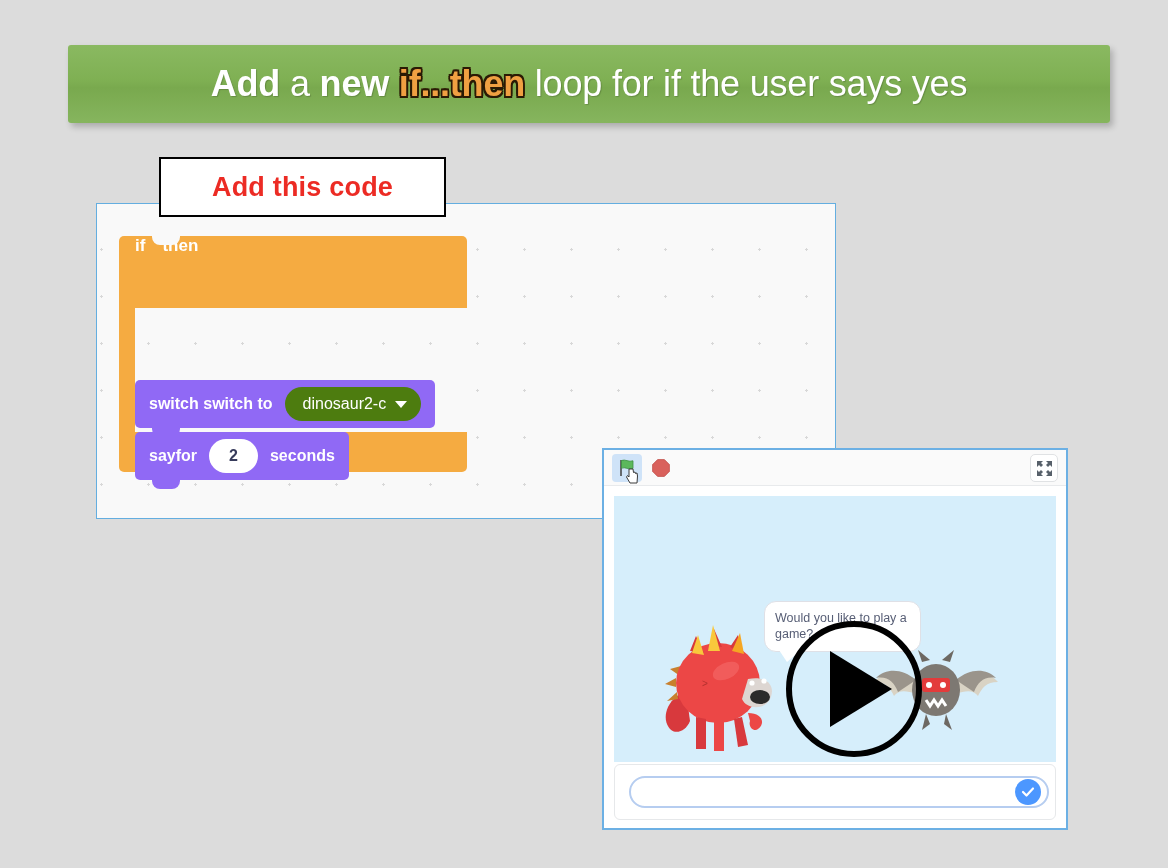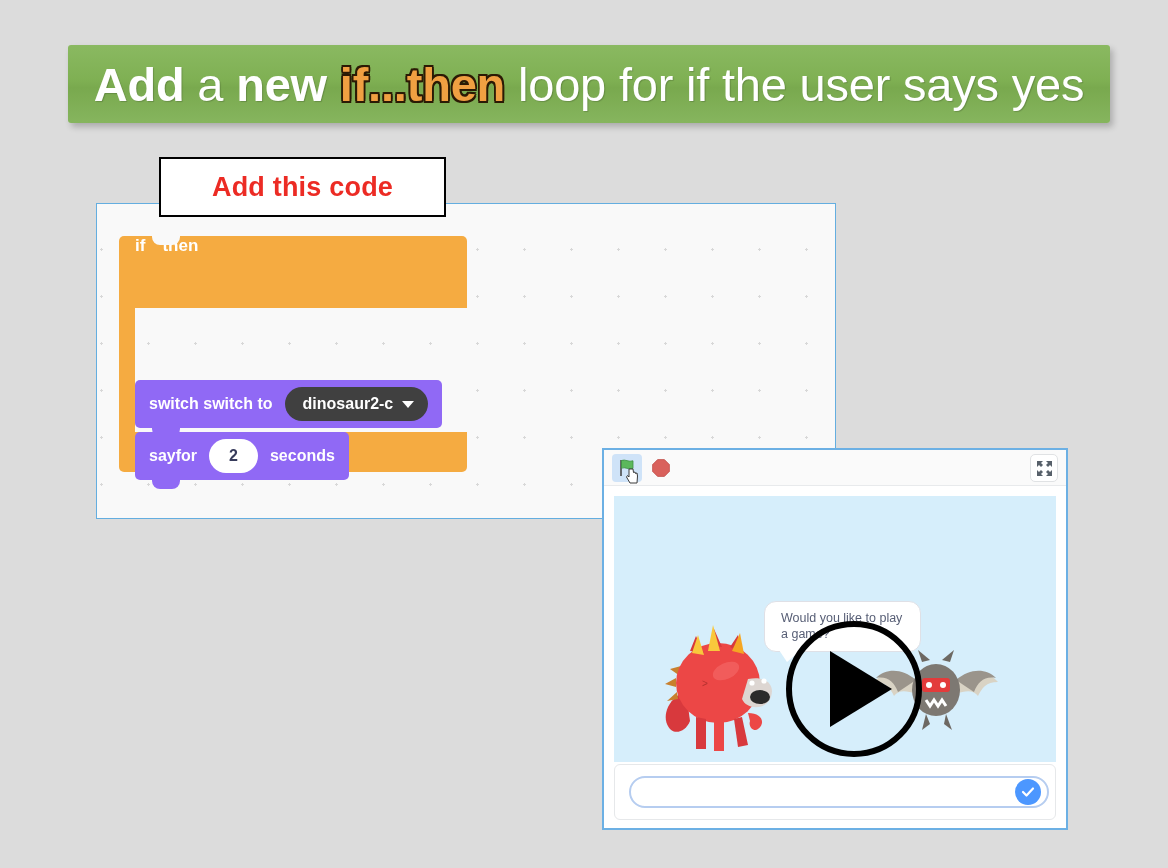--- a/index.html
+++ b/index.html
@@ -14,21 +14,21 @@
   
   .banner {
     position: absolute; left: 68px; top: 45px;
     width: 1042px; height: 78px;
     background: linear-gradient(to bottom, #8ab961 0%, #7fb053 45%, #79a94e 55%, #86b55e 100%);
     border-radius: 3px;
     box-shadow: 3px 4px 6px rgba(0,0,0,0.22);
     display: flex; align-items: center; justify-content: center;
   }
   .banner-text {
-    font-size: 47px; font-weight: 400; color: #ffffff;
+    font-size: 36px; font-weight: 400; color: #ffffff;
     letter-spacing: -0.2px; white-space: nowrap;
     text-shadow: 1px 1px 1px rgba(0,0,0,0.18);
   }
   .banner-text .b { font-weight: bold; }
   .banner-text .kw {
     font-weight: bold; color: #f0a042;
     text-shadow:
       -1.6px -1.6px 0 #2b1a05, 1.6px -1.6px 0 #2b1a05,
       -1.6px  1.6px 0 #2b1a05, 1.6px  1.6px 0 #2b1a05,
        0 -1.8px 0 #2b1a05, 0 1.8px 0 #2b1a05,
@@ -119,21 +119,21 @@
     position: relative; background: #9069F5; border-radius: 5px;
     display: flex; align-items: center; height: 48px; padding: 0 14px;
     margin-bottom: 4px; width: max-content;
   }
   .pblock .pnotch {
     position: absolute; left: 17px; bottom: -9px; width: 28px; height: 9px;
     background: #9069F5; border-radius: 0 0 8px 8px;
   }
   .pblock-label { color: #ffffff; font-size: 16px; font-weight: bold; white-space: nowrap; }
   .dropdown-oval {
-    background: #404040; color: #ffffff; font-size: 16px; font-weight: bold;
+    background: #4d7c0f; color: #ffffff; font-size: 16px; font-weight: normal;
     border-radius: 20px; padding: 8px 14px 8px 18px; margin-left: 12px;
     display: flex; align-items: center; gap: 9px; white-space: nowrap;
   }
   .caret {
     width: 0; height: 0; border-left: 6px solid transparent;
     border-right: 6px solid transparent; border-top: 7px solid #ffffff;
   }
   .say-input {
     background: #ffffff; color: #373b5b; font-size: 16px;
     border-radius: 20px; padding: 8px 16px; margin: 0 12px; white-space: nowrap;
@@ -185,21 +185,21 @@
     font-size: 13px; color: #575e75;
   }
   .ask-submit {
     width: 26px; height: 26px; background: #4c97ff; border-radius: 50%;
     display: flex; align-items: center; justify-content: center;
     margin-left: -34px; z-index: 2;
   }
   .speech-bubble {
     position: absolute; left: 150px; top: 105px; width: 157px;
     background: #ffffff; border: 1px solid #dfe0e6; border-radius: 12px;
-    padding: 9px 16px; font-size: 12.5px; color: #575e75; line-height: 1.25;
+    padding: 9px 10px; font-size: 12.5px; color: #575e75; line-height: 1.25;
   }
   .speech-tail {
     position: absolute; left: 14px; bottom: -11px; width: 0; height: 0;
     border-left: 8px solid transparent; border-right: 14px solid transparent;
     border-top: 12px solid #ffffff;
   }
   .play-overlay {
     position: absolute; left: 172px; top: 125px;
     width: 136px; height: 136px; border: 6px solid #000000;
     border-radius: 50%; display: flex; align-items: center; justify-content: center;

